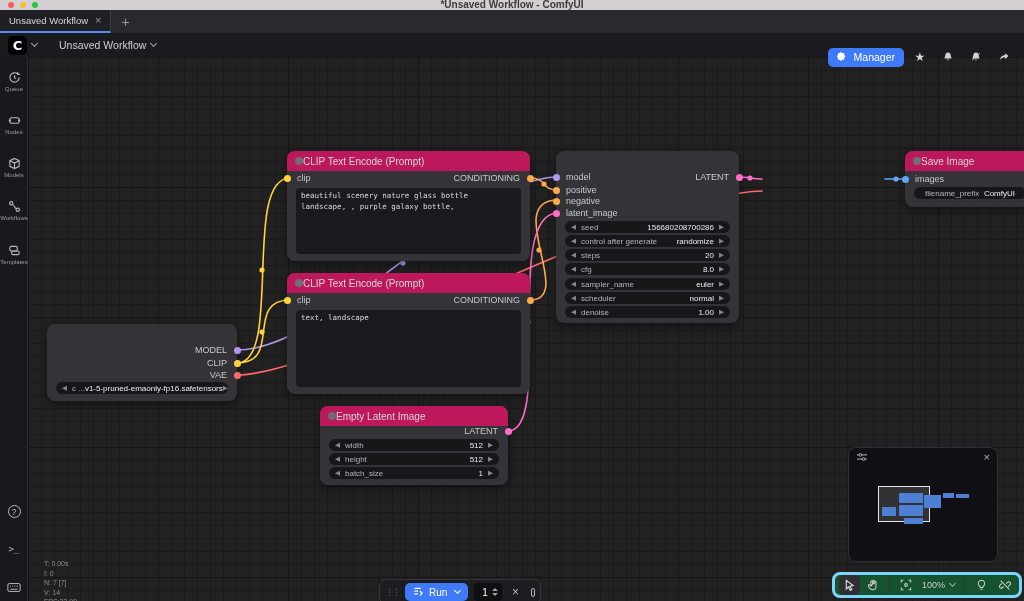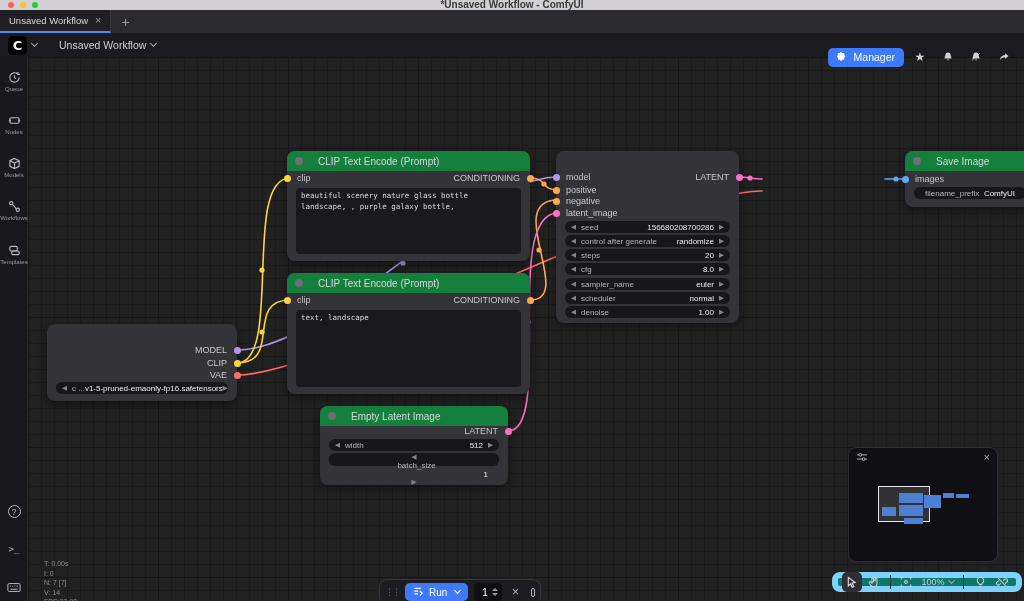--- a/index.html
+++ b/index.html
@@ -49,21 +49,21 @@
       linear-gradient(#161616 1px,transparent 1px),
       linear-gradient(90deg,#161616 1px,transparent 1px),
       linear-gradient(#1a1a1a 1px,transparent 1px),
       linear-gradient(90deg,#1a1a1a 1px,transparent 1px);
     background-size:130px 130px,130px 130px,13px 13px,13px 13px;z-index:0;}
   #stage{position:absolute;left:0;top:0;width:1024px;height:601px;z-index:1;}
   #links{position:absolute;left:0;top:0;pointer-events:none;}
 
   
   .node{position:absolute;background:#333338;border-radius:8px;box-shadow:0 3px 8px rgba(0,0,0,.45);}
-  .nhead{height:20px;display:flex;align-items:center;gap:15px;padding:0 8px;background:#15803d;
+  .nhead{height:20px;display:flex;align-items:center;gap:0;padding:0 8px;background:#be185d;
     border-radius:8px 8px 0 0;}
   .cdot{width:8px;height:8px;border-radius:50%;background:#6e6e76;flex:none;}
   .ntitle{font-size:10px;color:#d6d6da;white-space:nowrap;}
   .prow{position:absolute;left:0;right:0;height:12px;display:flex;align-items:center;
     justify-content:space-between;padding:0 10px;font-size:9px;color:#c9c9cd;}
   .plabel-r{margin-left:auto;}
   .dot{position:absolute;width:7px;height:7px;border-radius:50%;top:50%;margin-top:-3.5px;}
   .dot-l{left:-3.5px;} .dot-r{right:-3.5px;}
   .c-model{background:#b197f0}.c-clip{background:#ffd43b}.c-vae{background:#ff6b6b}
   .c-cond{background:#ffa94d}.c-latent{background:#ff6ec7}.c-image{background:#5fa8f5}
@@ -97,22 +97,22 @@
 
   
   .minimap{position:absolute;left:848px;top:447px;width:150px;height:115px;background:#101014;
     border:1px solid #2e2e34;border-radius:8px;z-index:25;}
   .mm-head{height:18px;display:flex;align-items:center;justify-content:space-between;padding:0 7px;}
   .mm-close{color:#b0b0b6;font-size:11px;cursor:pointer;}
   .mm-view{position:absolute;border:1.5px solid #e4e4e8;background:rgba(130,130,130,.3);}
   .mm-rect{position:absolute;background:#4d7fd2;}
 
   
-  .ztoolbar{position:absolute;left:832px;top:572px;width:190px;height:20px;background:#0f766e;
-    border:6px solid #7dd3fc;border-radius:8px;z-index:25;display:flex;align-items:center;padding:0 4px;gap:2px;}
+  .ztoolbar{position:absolute;left:832px;top:572px;width:190px;height:26px;background:#14532d;
+    border:3px solid #7dd3fc;border-radius:8px;z-index:25;display:flex;align-items:center;padding:0 4px;gap:2px;}
   .zbtn{width:22px;height:20px;display:flex;align-items:center;justify-content:center;border-radius:5px;
     color:#cfcfd4;cursor:pointer;}
   .zbtn.active{background:#2e2e34;}
   .zdiv{width:1px;height:14px;background:#333339;margin:0 4px;}
   .zoomlvl{color:#cfcfd4;font-size:9px;display:flex;align-items:center;cursor:pointer;padding:0 3px;}
 </style>
 </head>
 <body>
 
 <div class="titlebar">
@@ -258,21 +258,21 @@
       <span class="wl">width</span>
       <span class="wv">512</span>
       <span class="wa">▶</span>
     </div>
     <div class="widget" style="top:47px;">
       <span class="wa">◀</span>
       <span class="wl">height</span>
       <span class="wv">512</span>
       <span class="wa">▶</span>
     </div>
-    <div class="widget" style="top:48px;flex-direction:column;">
+    <div class="widget" style="top:61px;">
       <span class="wa">◀</span>
       <span class="wl">batch_size</span>
       <span class="wv">1</span>
       <span class="wa">▶</span>
     </div>
   </div>
 
   <div class="node" style="left:556px;top:151px;width:183px;height:172px;">
     <div class="prow" style="top:20px;">
       <i class="dot dot-l c-model"></i>

